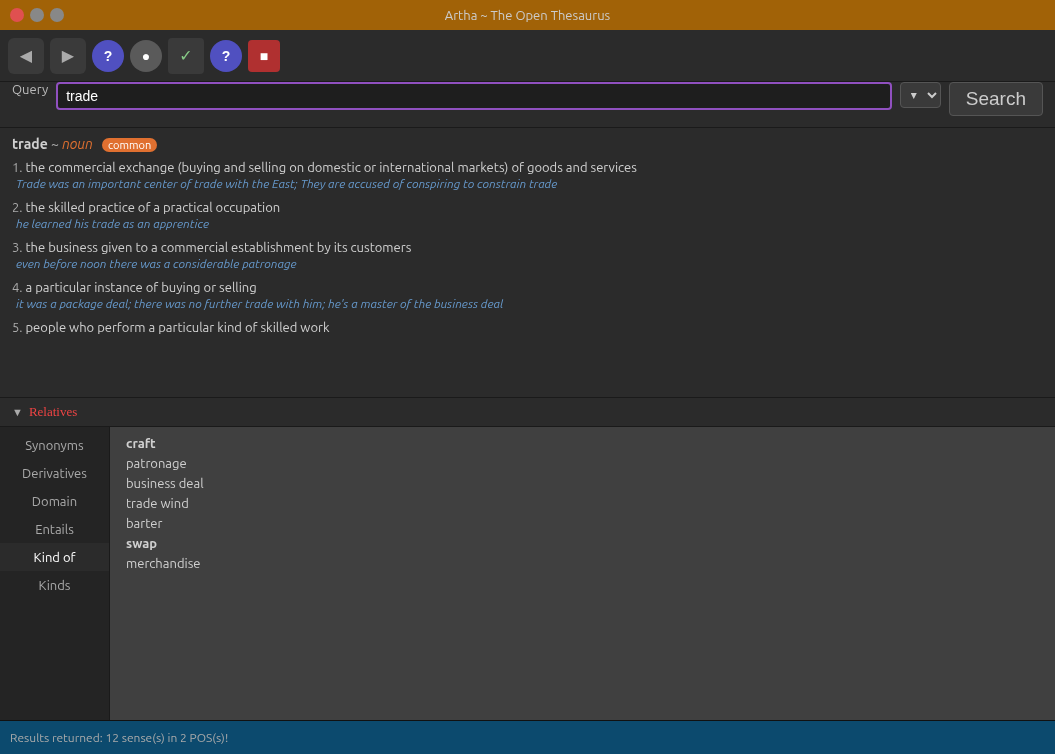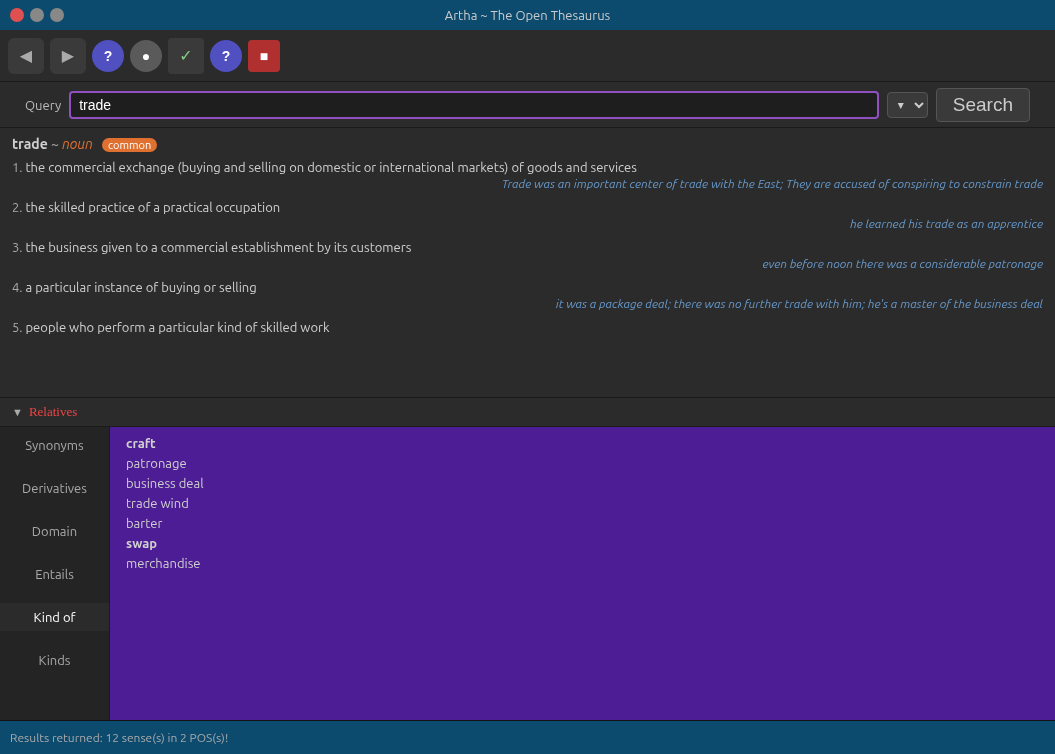--- a/index.html
+++ b/index.html
@@ -10,21 +10,21 @@
       font-size: 13px;
       width: 1055px;
       height: 754px;
       overflow: hidden;
       display: flex;
       flex-direction: column;
     }
 
     
     #titlebar {
-      background: #0c4a6e;
+      background: #a16207;
       height: 30px;
       display: flex;
       align-items: center;
       padding: 0 10px;
       position: relative;
     }
     .window-controls {
       display: flex;
       gap: 6px;
       align-items: center;
@@ -69,22 +69,22 @@
     .tb-btn-dot { background: #5a5a5a; color: #fff; border-radius: 50%; width: 32px; height: 32px; }
     .tb-btn-check { background: #3a3a3a; color: #88cc88; border-radius: 4px; }
     .tb-btn-blue2 { background: #5050c0; color: #fff; border-radius: 50%; width: 32px; height: 32px; }
     .tb-btn-red { background: #b03030; color: #fff; border-radius: 4px; width: 32px; height: 32px; }
 
     
     #querybar {
       background: #2b2b2b;
       height: 46px;
       display: flex;
-      align-items: center;
-      padding: 0 25px;
+      align-items: flex-start;
+      padding: 0 12px;
       gap: 8px;
       border-bottom: 1px solid #1a1a1a;
     }
     #query-label {
       color: #bbb;
       font-size: 13px;
     }
     #query-input {
       flex: 1;
       background: #1e1e1e;
@@ -148,22 +148,21 @@
     .def-item {
       margin-bottom: 10px;
     }
     .def-num { color: #aaa; }
     .def-text { color: #d0d0d0; }
     .def-example {
       font-style: italic;
       color: #6699cc;
       font-size: 12px;
       margin-top: 3px;
-      margin-left: 23px;
-      text-align: right;
+      margin-left: 4px;
     }
 
     
     #relatives {
       flex: 1;
       display: flex;
       flex-direction: column;
       overflow: hidden;
     }
     #relatives-header {
@@ -190,37 +189,36 @@
 
     
     #rel-sidebar {
       width: 110px;
       background: #242424;
       display: flex;
       flex-direction: column;
       padding: 4px 0;
       border-right: 1px solid #1a1a1a;
       overflow-y: auto;
-      gap: 15px;
     }
     .rel-tab {
       padding: 7px 12px;
       color: #aaa;
       cursor: pointer;
       font-size: 13px;
       text-align: center;
     }
     .rel-tab.active { background: #2b2b2b; color: #fff; }
 
     
     #rel-list {
       flex: 1;
       overflow-y: auto;
       padding: 6px 16px;
-      background: #4c1d95;
+      background: #404040;
     }
     .rel-item {
       padding: 3px 0;
       color: #d0d0d0;
       font-size: 13px;
       cursor: pointer;
     }
     .rel-item.bold { font-weight: bold; }
 
     

